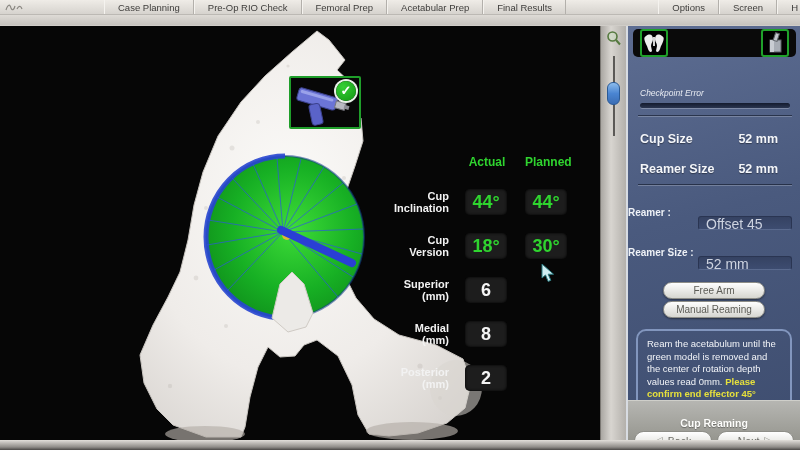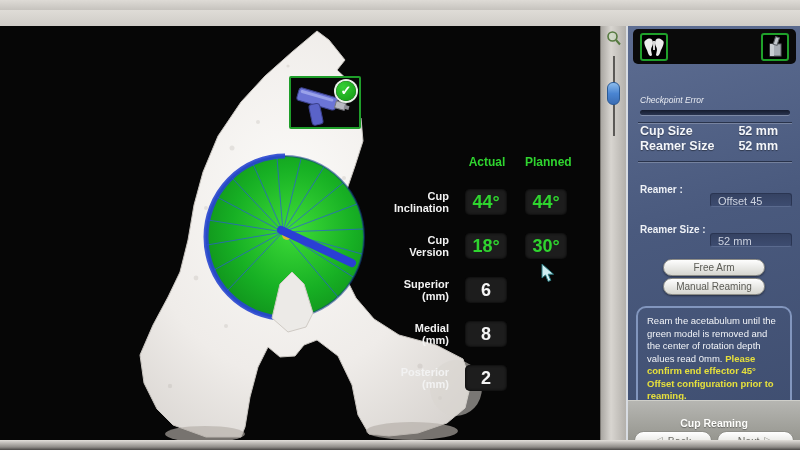--- a/index.html
+++ b/index.html
@@ -43,26 +43,26 @@
   
   .panel { position:relative; flex:1; background:linear-gradient(165deg,#5d6d92 0%,#4a5a7e 45%,#3e4d6f 100%); border-left:2px solid #d8dce2; display:flex; flex-direction:column; }
   .iconbar { margin:3px 4px 0 5px; height:35px; background:#0a0a0a; border-radius:5px; display:flex; align-items:center; justify-content:space-between; padding:0 7px; }
   .icobox { width:28px; height:28px; background:#000; border:2px solid #1fa02a; border-radius:3px; display:flex; align-items:center; justify-content:center; }
 
   .chk-section { padding:9px 10px 0 12px; }
   .chk-label { font-size:8.5px; font-style:italic; color:#e8ebf2;margin-top:22px; }
   .chk-bar { margin-top:5px; height:5px; border-radius:3px; background:linear-gradient(#141b2e,#2a3550); box-shadow:0 1px 0 rgba(255,255,255,.25); }
   .divider { margin:7px 8px 0 10px; border-top:1px solid rgba(10,16,30,.55); border-bottom:1px solid rgba(255,255,255,.22); }
 
-  .sizerow { display:flex; justify-content:space-between; padding:0 22px 1px 12px; font-size:12.5px; font-weight:bold; color:#f4f6fa; text-shadow:0 1px 1px rgba(0,0,0,.4); }
-
-  .fields { padding:8px 8px 0 12px; }
+  .sizerow { display:flex; justify-content:space-between; padding:15px 22px 1px 12px; font-size:12.5px; font-weight:bold; color:#f4f6fa; text-shadow:0 1px 1px rgba(0,0,0,.4); }
+
+  .fields { padding:8px 8px 0 0; }
   .frow { display:flex; align-items:center; margin-bottom:4px; }
   .flabel { width:70px; font-size:10px; font-weight:bold; color:#eef1f6; }
-  .finput { flex:1; height:14px; background:linear-gradient(#354262,#3d4c70); border:1px solid #2a3552; border-bottom-color:#5a6a8e; border-radius:3px; font-size:11px; color:#cdd3e0; padding:1px 7px; line-height:12px;margin-top:22px; }
+  .finput { flex:1; height:14px; background:linear-gradient(#354262,#3d4c70); border:1px solid #2a3552; border-bottom-color:#5a6a8e; border-radius:3px; font-size:14px; color:#cdd3e0; padding:1px 7px; line-height:12px;margin-top:22px; }
 
   .btncol { margin-top:8px; display:flex; flex-direction:column; align-items:center; gap:2px; }
   .pillbtn { width:102px; height:17px; border-radius:9px; background:linear-gradient(#fefefe,#d6d6d0); border:1px solid #8e8e88; box-shadow:0 1px 2px rgba(0,0,0,.45); font-size:10px; color:#5c5c56; text-align:center; line-height:15px; cursor:pointer; }
 
   .instruction { margin:11px 8px 0 8px; border:2px solid #8296be; border-radius:10px; padding:7px 8px 24px 9px; font-size:9.5px; line-height:1.32; color:#f2f4f8; }
   .instruction .warn { color:#e6e03c; font-weight:bold; }
 
   .footer { position:absolute; left:0; right:0; bottom:0; height:40px; background:linear-gradient(#b6b6b2,#96968f); border-top:1px solid #cfcfca; padding:16px 6px; }
   .footer-title { text-align:center; font-size:10.5px; font-weight:bold; color:#fdfdfb; text-shadow:0 1px 1px rgba(0,0,0,.35); }
   .footer-btns { display:flex; gap:5px; margin-top:2px; }
@@ -71,20 +71,36 @@
 
   
   .bezel { position:absolute; left:0; right:0; bottom:0; height:10px; background:linear-gradient(#e2dfda,#908d89 70%,#4a4846); }
 </style>
 </head>
 <body>
 
 <div class="screen">
 
   <div class="topbar">
+    <div class="tabrow">
+      <div class="logo-area">
+        <svg width="26" height="12" viewBox="0 0 26 12">
+            <path d="M2,9 C4,3 6,3 7,7 C8,10 10,9 11,5 M13,8 c2,-4 4,-3 5,0" stroke="#8a8781" stroke-width="1.2" fill="none"></path>
+          </svg>
+      </div>
+      <div class="tab">Case Planning</div>
+      <div class="tab">Pre-Op RIO Check</div>
+      <div class="tab">Femoral Prep</div>
+      <div class="tab">Acetabular Prep</div>
+      <div class="tab">Final Results</div>
+      <div class="tab-spacer"></div>
+      <div class="tab">Options</div>
+      <div class="tab">Screen</div>
+      <div class="tab" style="border-right:none; padding-right:2px;">H</div>
+    </div>
     <div class="substrip"></div>
   </div>
 
   <div class="main">
 
     <div class="viewport">
       <svg width="600" height="414" viewBox="0 0 600 414">
         <defs>
           <radialGradient id="boneGrad" cx="45%" cy="40%" r="75%">
             <stop offset="0%" stop-color="#fbfaf8"></stop>

